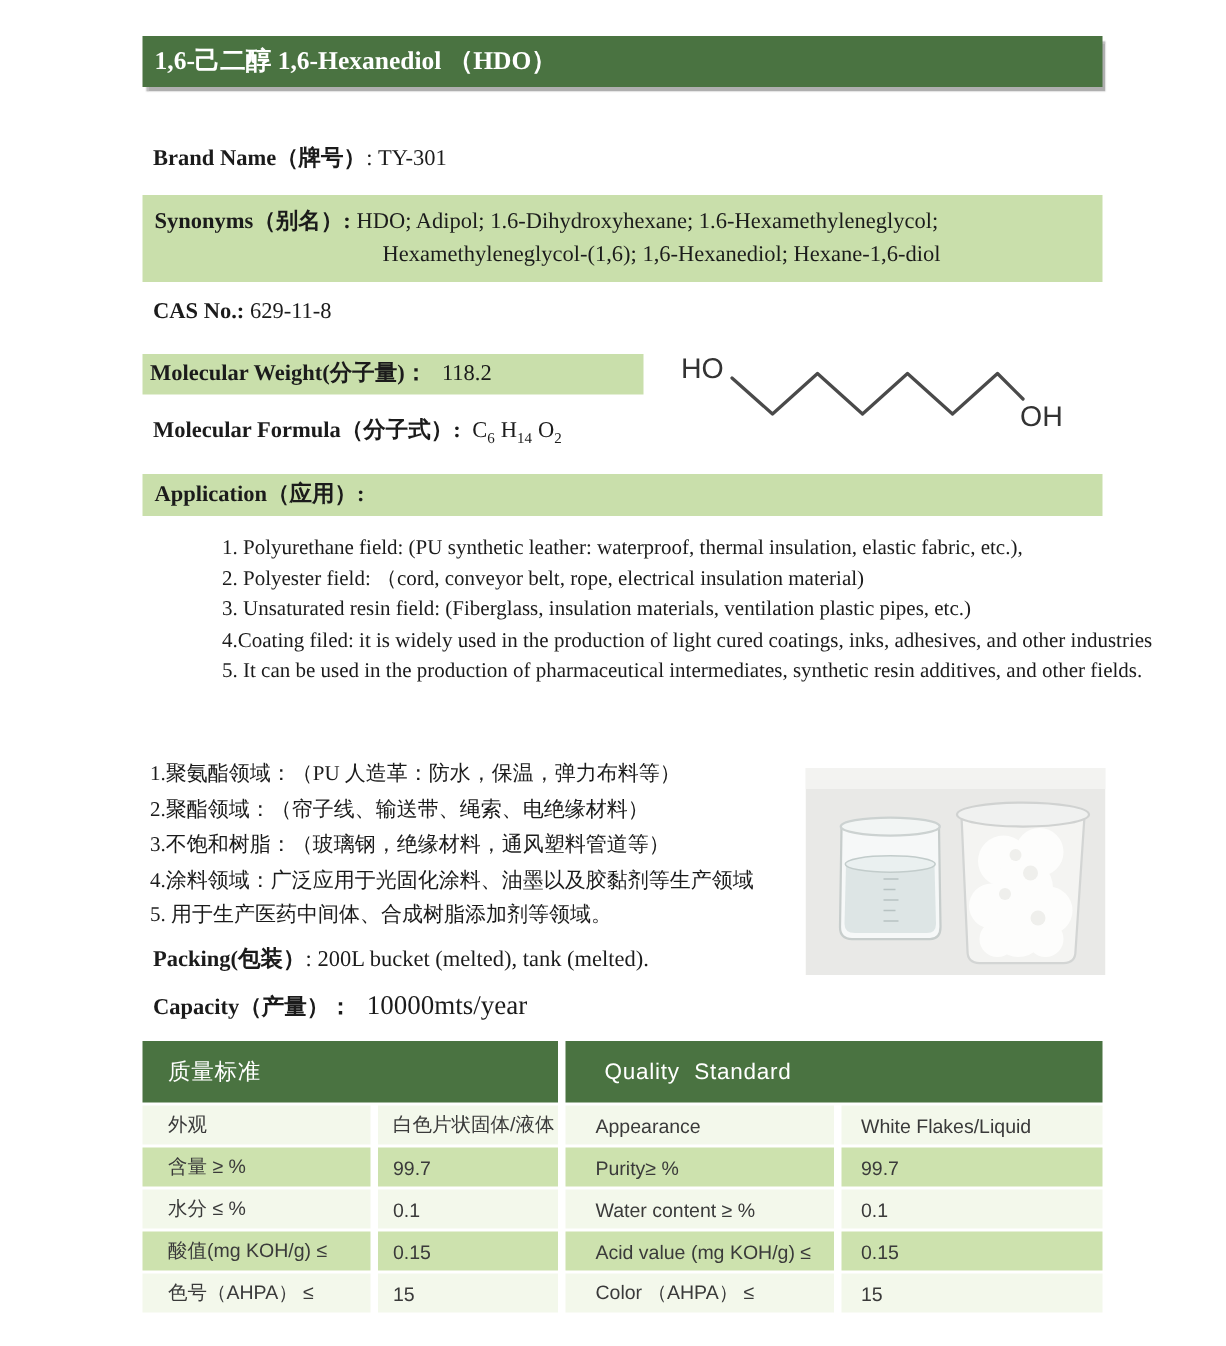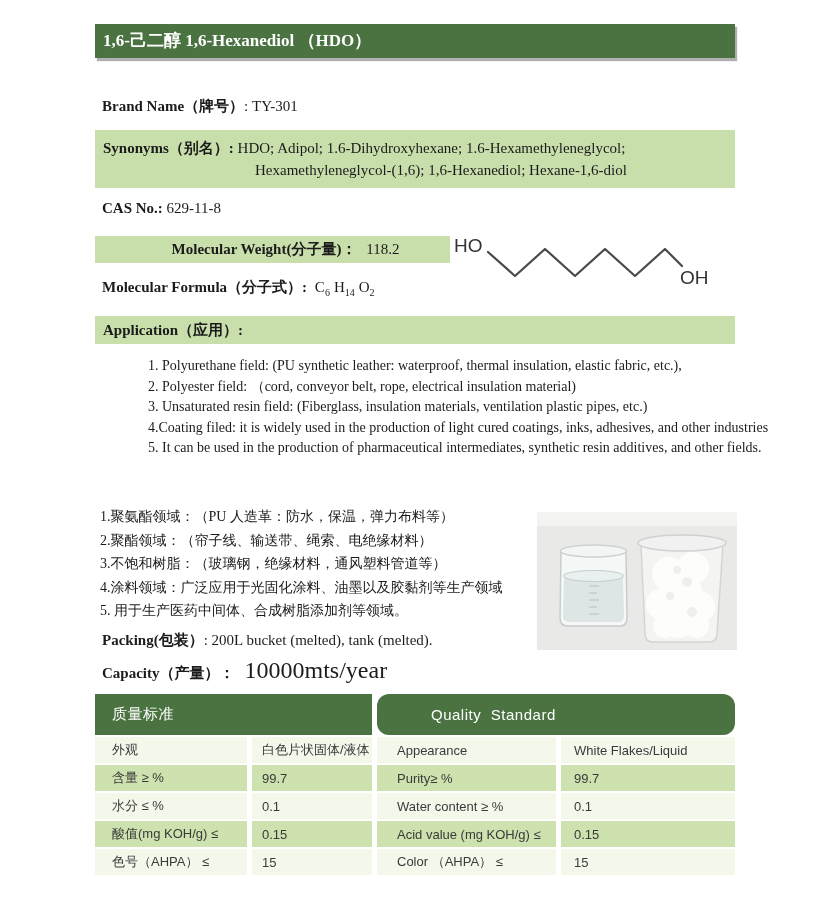--- a/index.html
+++ b/index.html
@@ -22,58 +22,57 @@
   .line .val{font-weight:normal;}
 
   
   .greenblock{background:#c9dfab;}
   .synonyms{
     left:95px;top:130px;width:624px;padding:7px 8px 7px 8px;min-height:38px;
     font-size:15px;line-height:22px;
   }
   .synonyms .line2{margin-left:152px;}
   .mwblock{
-    left:95px;top:236px;width:329px;height:27px;line-height:27px;padding-left:26px;
+    left:95px;top:236px;width:329px;height:27px;line-height:27px;padding-left:5px;
     font-size:15px;
-    text-align:center;
   }
   .appblock{
     left:95px;top:316px;width:632px;height:28px;line-height:28px;padding-left:8px;
     font-size:15px;font-weight:bold;
   }
 
   sub.f{font-size:10px;}
 
   
   .list-en{left:100px;top:356px;width:636px;font-size:14px;line-height:20.5px;margin-left:48px;}
   .list-cn{left:100px;top:505px;width:470px;font-size:14px;line-height:23.5px;white-space:nowrap;}
 
   
-  .cap-val{font-size:24px;margin-left:10px;text-align:right;}
+  .cap-val{font-size:18px;margin-left:10px;text-align:right;}
 
   
   .photo{left:537px;top:512px;width:200px;height:138px;}
 
   
   .structure{left:452px;top:226px;width:256px;height:66px;}
 
   
   .spec-table{
     left:95px;top:694px;width:752px;
     display:grid;grid-template-columns:152px 120px 179px 174px;
     grid-template-rows:41px repeat(5,26px);
     column-gap:5px;row-gap:2px;
     font-family:"Liberation Sans","DejaVu Sans",sans-serif;font-size:13px;color:#3a3a3a;
   }
   .spec-table .hcell{
     background:#4a7341;color:#fff;font-size:15px;letter-spacing:.5px;word-spacing:5px;
     display:flex;align-items:center;
   }
   .h-left{grid-column:1/3;padding-left:17px;}
-  .h-right{grid-column:3/5;padding-left:54px;border-radius:12px;}
+  .h-right{grid-column:3/5;padding-left:26px;}
   .cell{display:flex;align-items:center;}
   .c1{padding-left:17px;}
   .c2{padding-left:10px;}
   .c3{padding-left:20px;}
   .c4{padding-left:13px;}
   .row-pale{background:#f3f8eb;}
   .row-green{background:#cde2ae;}
 </style>
 </head>
 <body>

